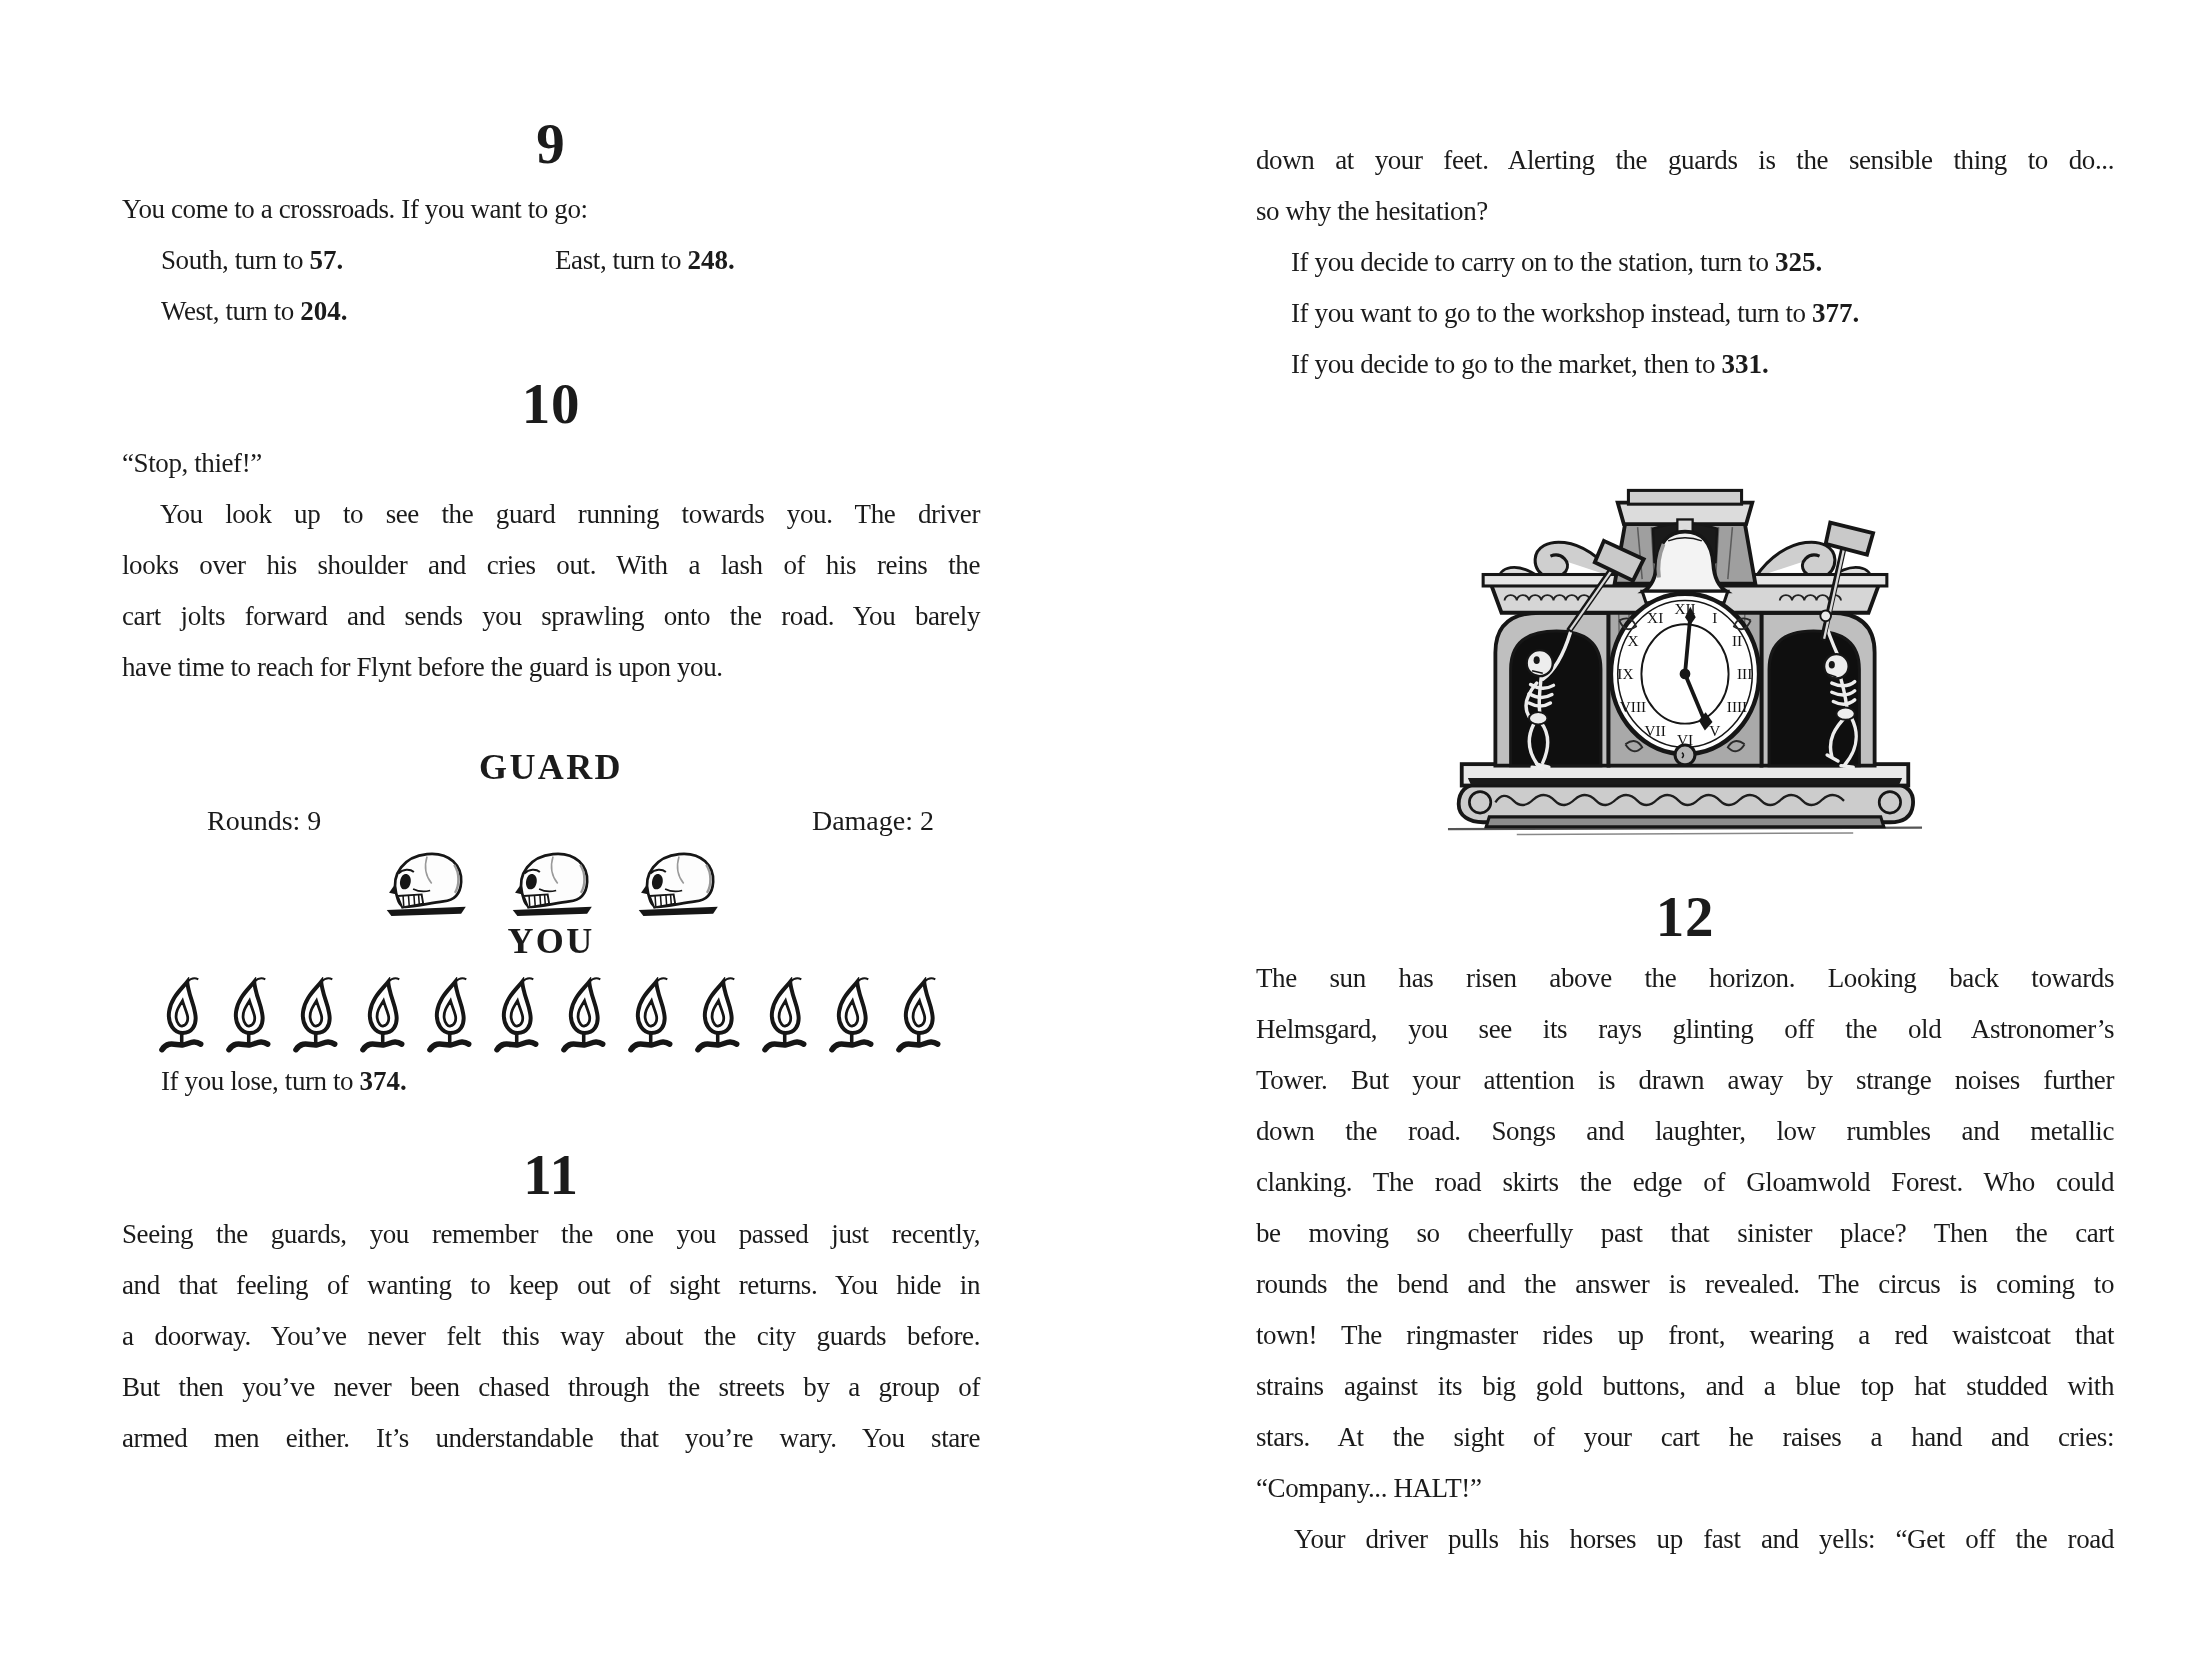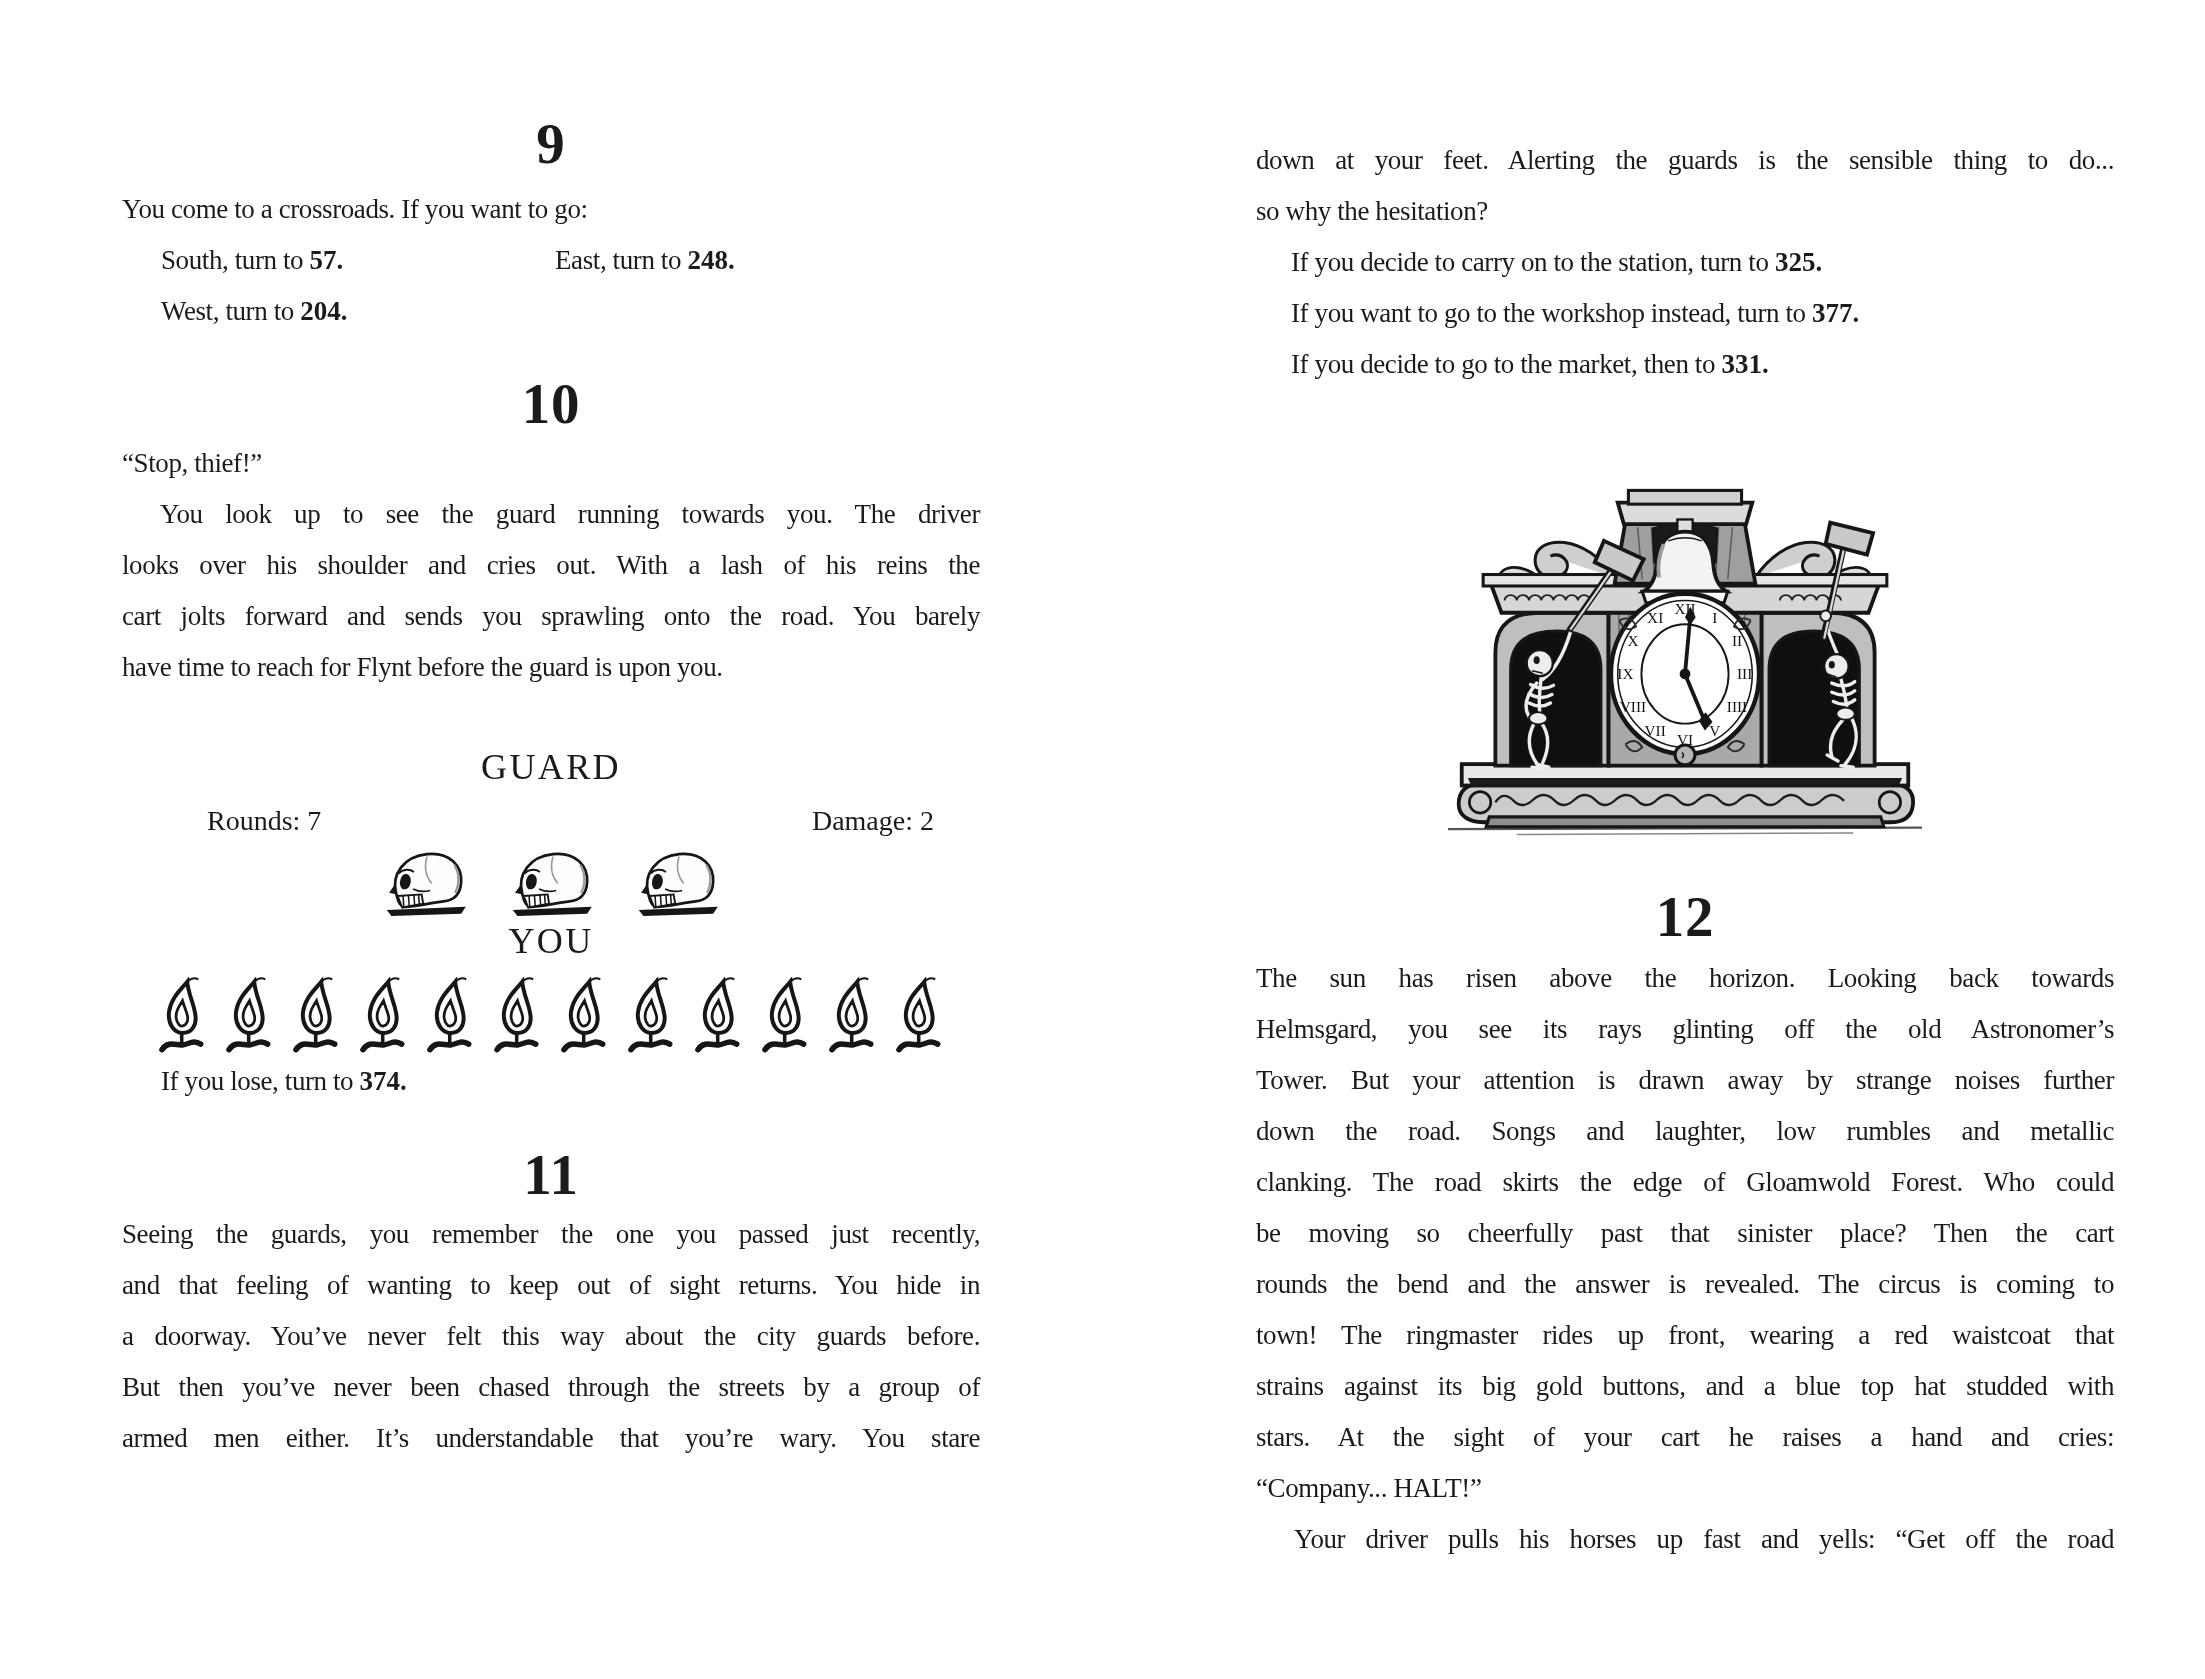--- a/index.html
+++ b/index.html
@@ -8,21 +8,21 @@
     font-family:"Liberation Serif","DejaVu Serif",serif;
     color:#1b1b1b;overflow:hidden;
   }
   .col{position:absolute;top:0;}
   #col-left{left:122px;width:858px;}
   #col-right{left:1256px;width:858px;}
   .body-txt{font-size:27px;line-height:51px;letter-spacing:-0.4px;}
   .jl{text-align:justify;text-align-last:justify;}
   .ind{text-indent:38px;}
   .sec-head{font-size:57px;line-height:60px;font-weight:700;text-align:center;letter-spacing:0.8px;}
-  .sub-head{font-size:36px;line-height:47px;font-weight:400;text-align:center;letter-spacing:2.4px;}
+  .sub-head{font-size:36px;line-height:47px;font-weight:700;text-align:center;letter-spacing:2.4px;}
   .choice-grid{display:grid;grid-template-columns:394px auto;padding-left:39px;
     font-size:27px;line-height:51px;letter-spacing:-0.4px;}
   .stats-row{display:flex;justify-content:space-between;padding-left:85px;padding-right:46px;
     font-size:28px;line-height:51px;}
   .icon-row{display:flex;justify-content:center;align-items:flex-end;}
   .skulls{gap:33px;height:72px;}
   .flames{gap:18px;height:79px;}
   .skulls .rep-icon{width:93px;height:72px;}
   .flames .rep-icon{width:49px;height:79px;}
   .turnline{font-size:27px;line-height:51px;letter-spacing:-0.4px;padding-left:39px;}
@@ -94,21 +94,21 @@
     <div class="body-txt">
         <div class="jl ind">You look up to see the guard running towards you. The driver</div>
         <div class="jl">looks over his shoulder and cries out. With a lash of his reins the</div>
         <div class="jl">cart jolts forward and sends you sprawling onto the road. You barely</div>
         <div>have time to reach for Flynt before the guard is upon you.</div>
       </div>
 
     <div id="guard-head" class="sub-head">GUARD</div>
 
     <div id="stats" class="stats-row">
-      <span>Rounds: 7</span>
+      <span>Rounds: 9</span>
       <span>Damage: 2</span>
     </div>
 
     <div id="skull-row" class="icon-row skulls">
         <svg viewBox="0 0 120 92" class="rep-icon">
           <use href="#sym-skull"></use>
         </svg>
         <svg viewBox="0 0 120 92" class="rep-icon">
           <use href="#sym-skull"></use>
         </svg>

